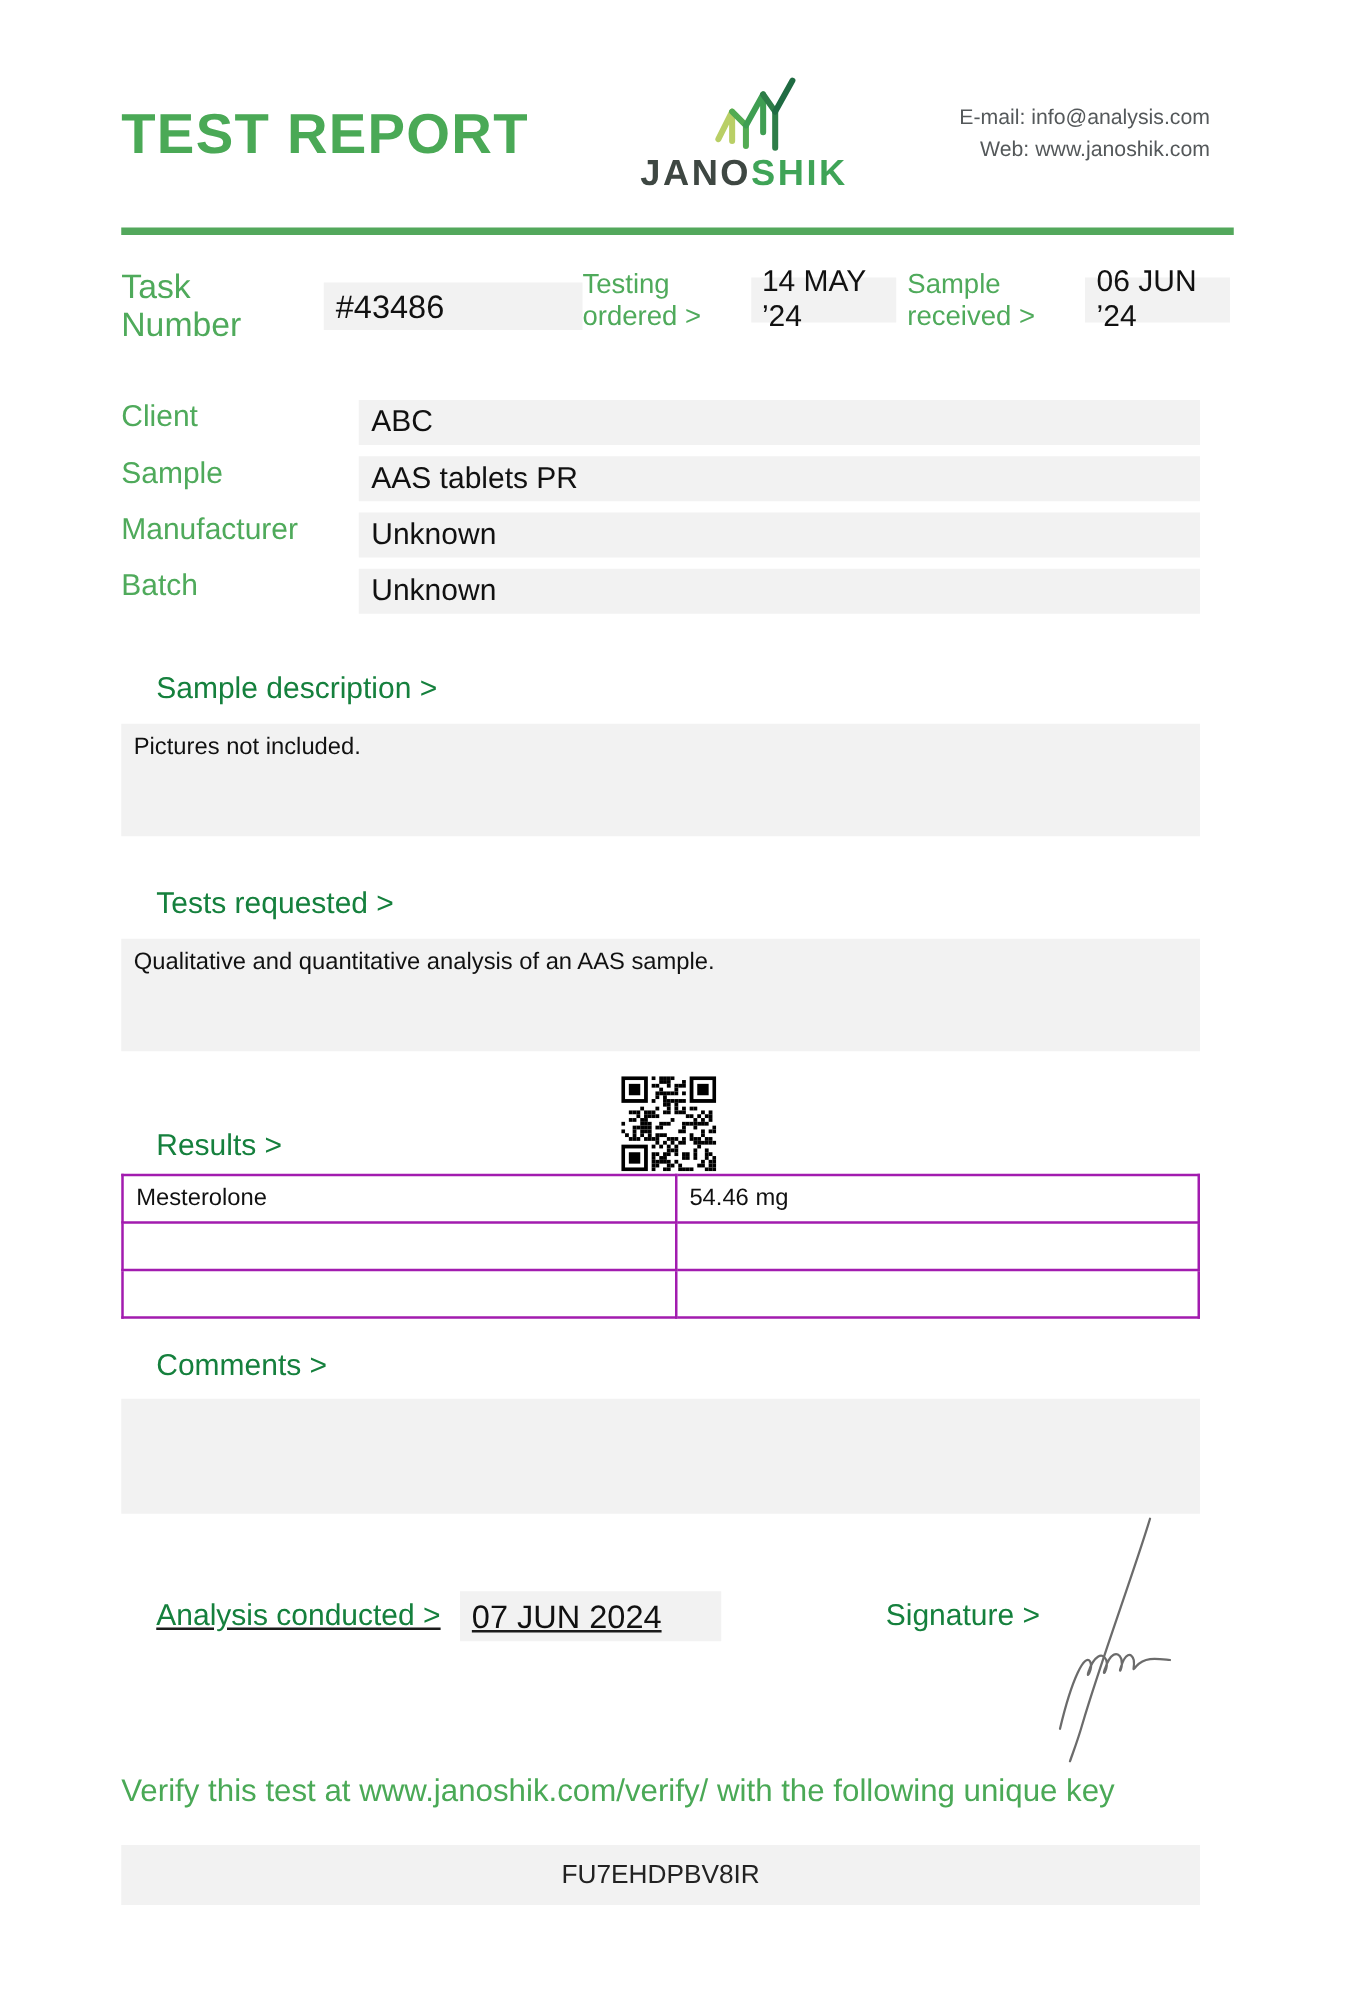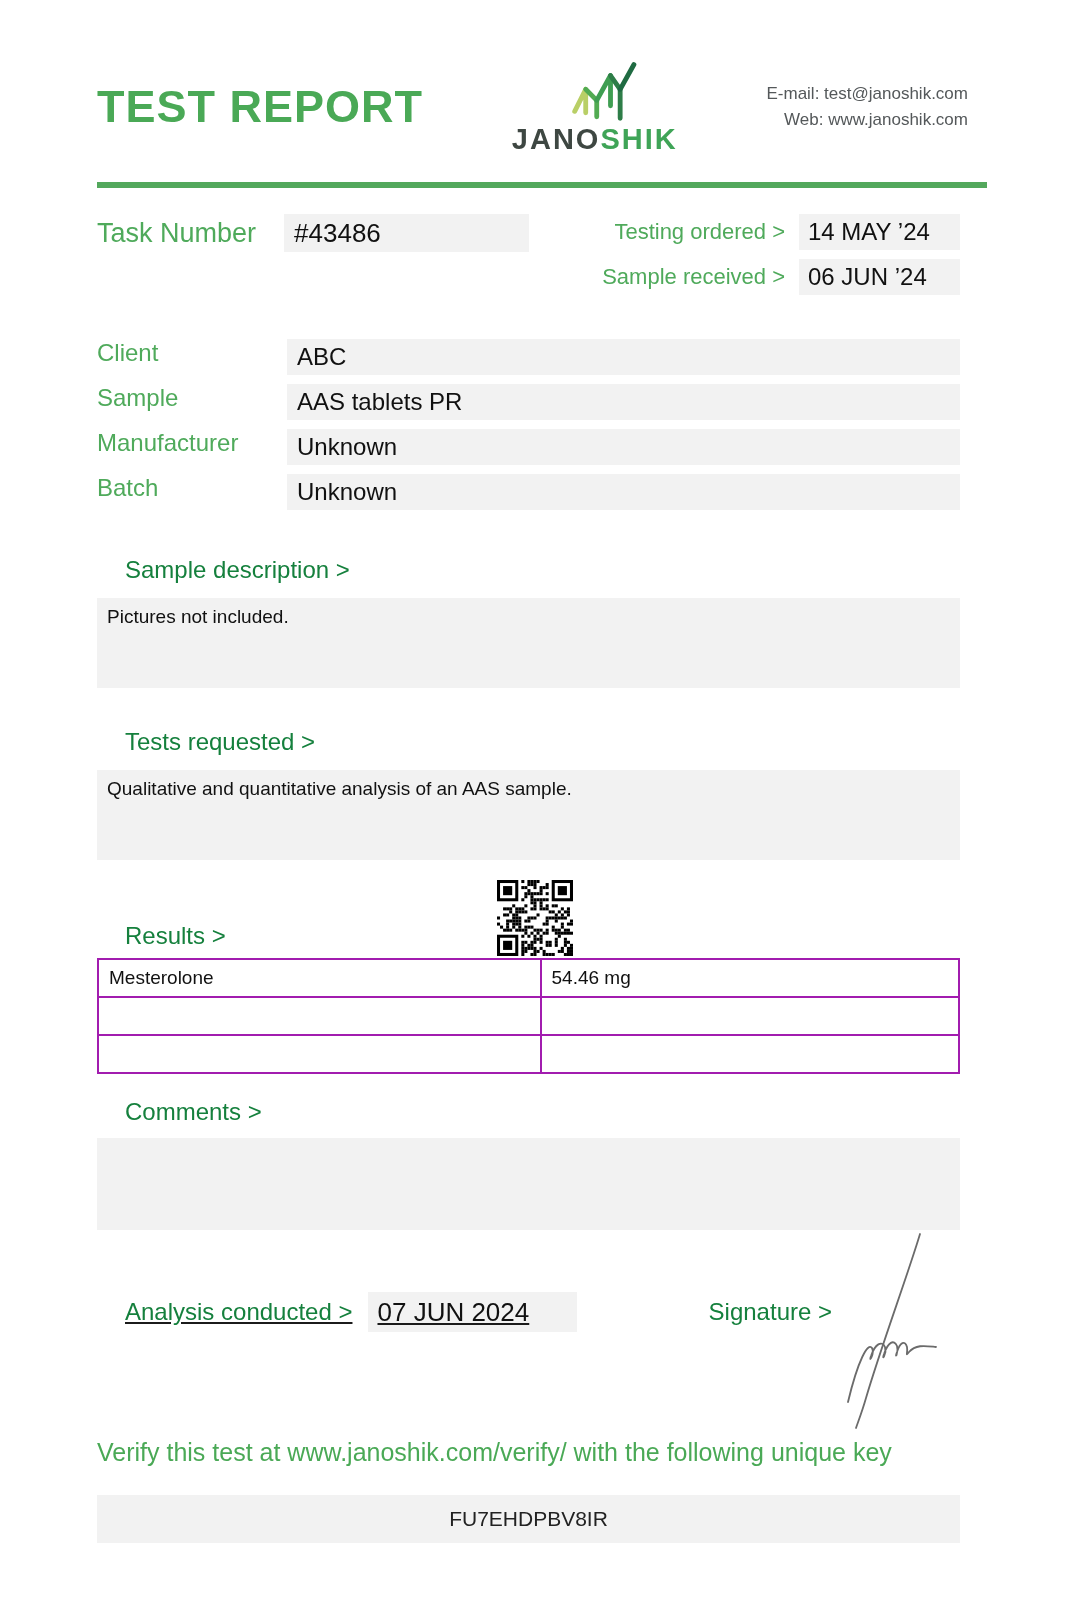--- a/index.html
+++ b/index.html
@@ -17,21 +17,21 @@
   .contact{text-align:right;font-size:17px;color:#54585a;line-height:1.55;}
   .divider{height:6px;background:#53a85c;margin:14px 97px 0 97px;width:890px;}
 
   .box{background:#f2f2f2;}
 
   
   .task-row{display:flex;justify-content:space-between;align-items:flex-start;margin:26px 124px 0 97px;}
   .task-left{display:flex;align-items:center;gap:28px;}
   .task-label{color:#4faa5b;font-size:27px;}
   .task-box{width:235px;height:38px;display:flex;align-items:center;padding-left:10px;font-size:26px;color:#111;}
-  .dates{display:flex;flex-direction:column;gap:9px;}
+  .dates{display:flex;gap:9px;}
   .date-row{display:flex;align-items:center;gap:14px;justify-content:flex-end;}
   .date-row .lbl{color:#4faa5b;font-size:22px;}
   .date-box{width:152px;height:36px;display:flex;align-items:center;padding-left:9px;font-size:24px;color:#111;}
 
   
   .info{margin:44px 124px 0 97px;}
   .info-row{display:flex;margin-bottom:9px;}
   .info-row .lbl{width:190px;color:#4faa5b;font-size:24px;flex:none;}
   .info-box{flex:1;height:36px;display:flex;align-items:center;padding-left:10px;font-size:24px;color:#111;}
 
@@ -73,21 +73,21 @@
         <path d="M6,76 L22,44 L22,78" stroke="#b9cf66" stroke-width="7"></path>
         <path d="M22,44 L38,60 L38,84" stroke="#52ab52" stroke-width="7"></path>
         <path d="M38,60 L58,24 L58,68" stroke="#3f9e52" stroke-width="7"></path>
         <path d="M58,24 L72,44 L72,86" stroke="#2e7d48" stroke-width="7"></path>
         <path d="M72,44 L92,8" stroke="#1f6b42" stroke-width="7"></path>
       </svg>
       <div class="logo-text"><span class="jano">JANO</span><span class="shik">SHIK</span></div>
     </div>
 
     <div class="contact">
-      <div class="contact-line"><span>E-mail:</span> <span>test@janoshik.com</span></div>
+      <div class="contact-line"><span>E-mail:</span> <span>info@analysis.com</span></div>
       <div class="contact-line"><span>Web:</span> <span>www.janoshik.com</span></div>
     </div>
   </header>
 
   <div class="divider"></div>
 
   <section class="task-row">
     <div class="task-left">
       <span class="task-label">Task Number</span>
       <div class="box task-box">#43486</div>

